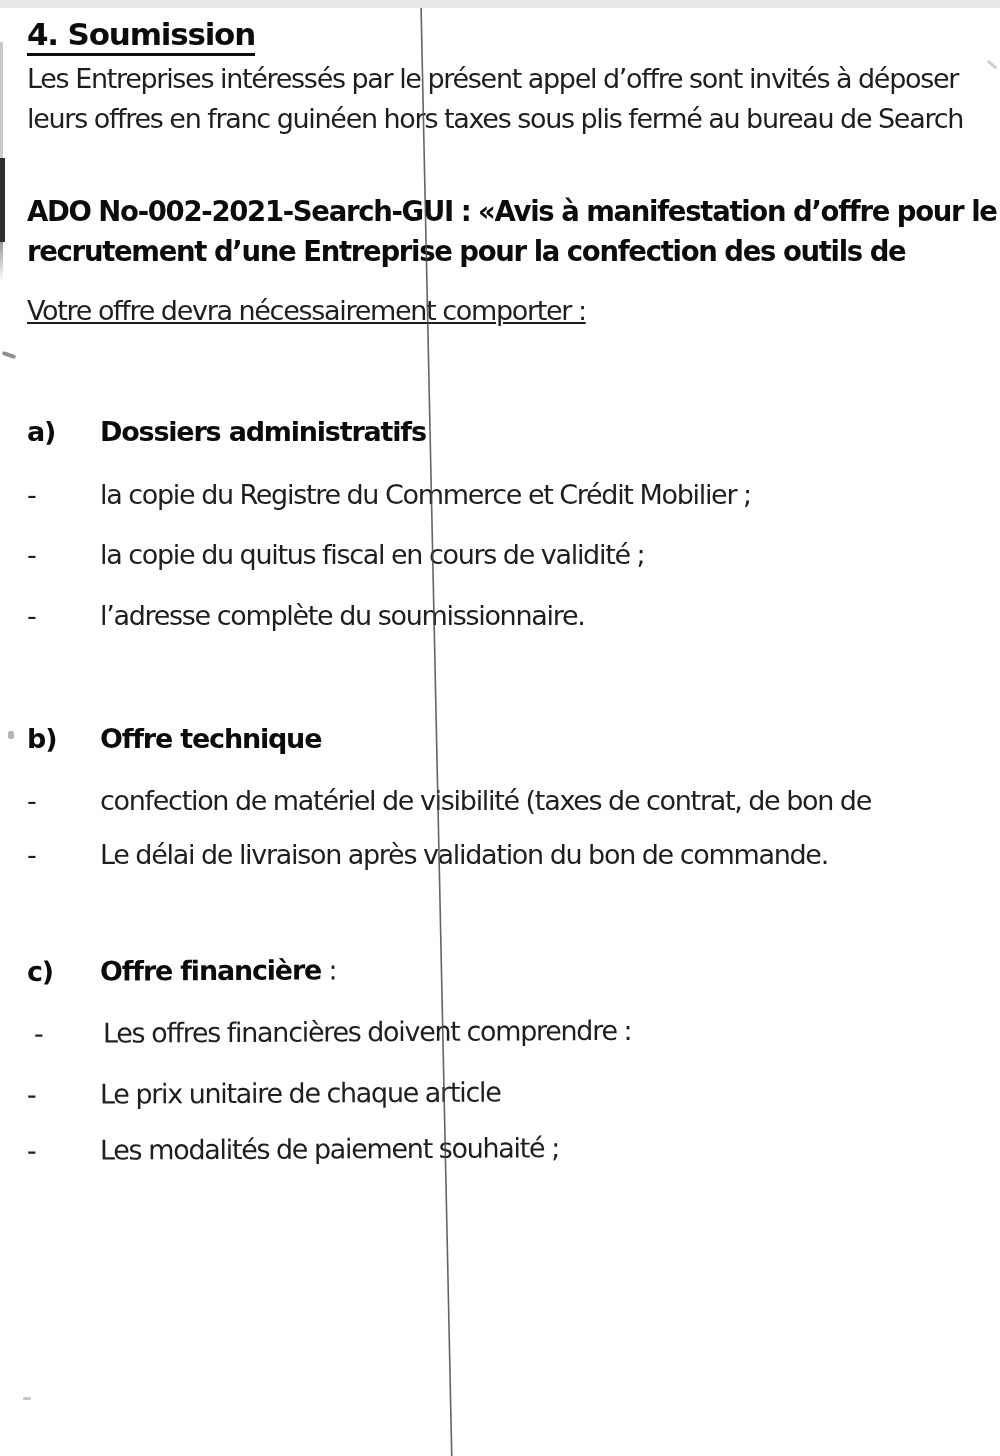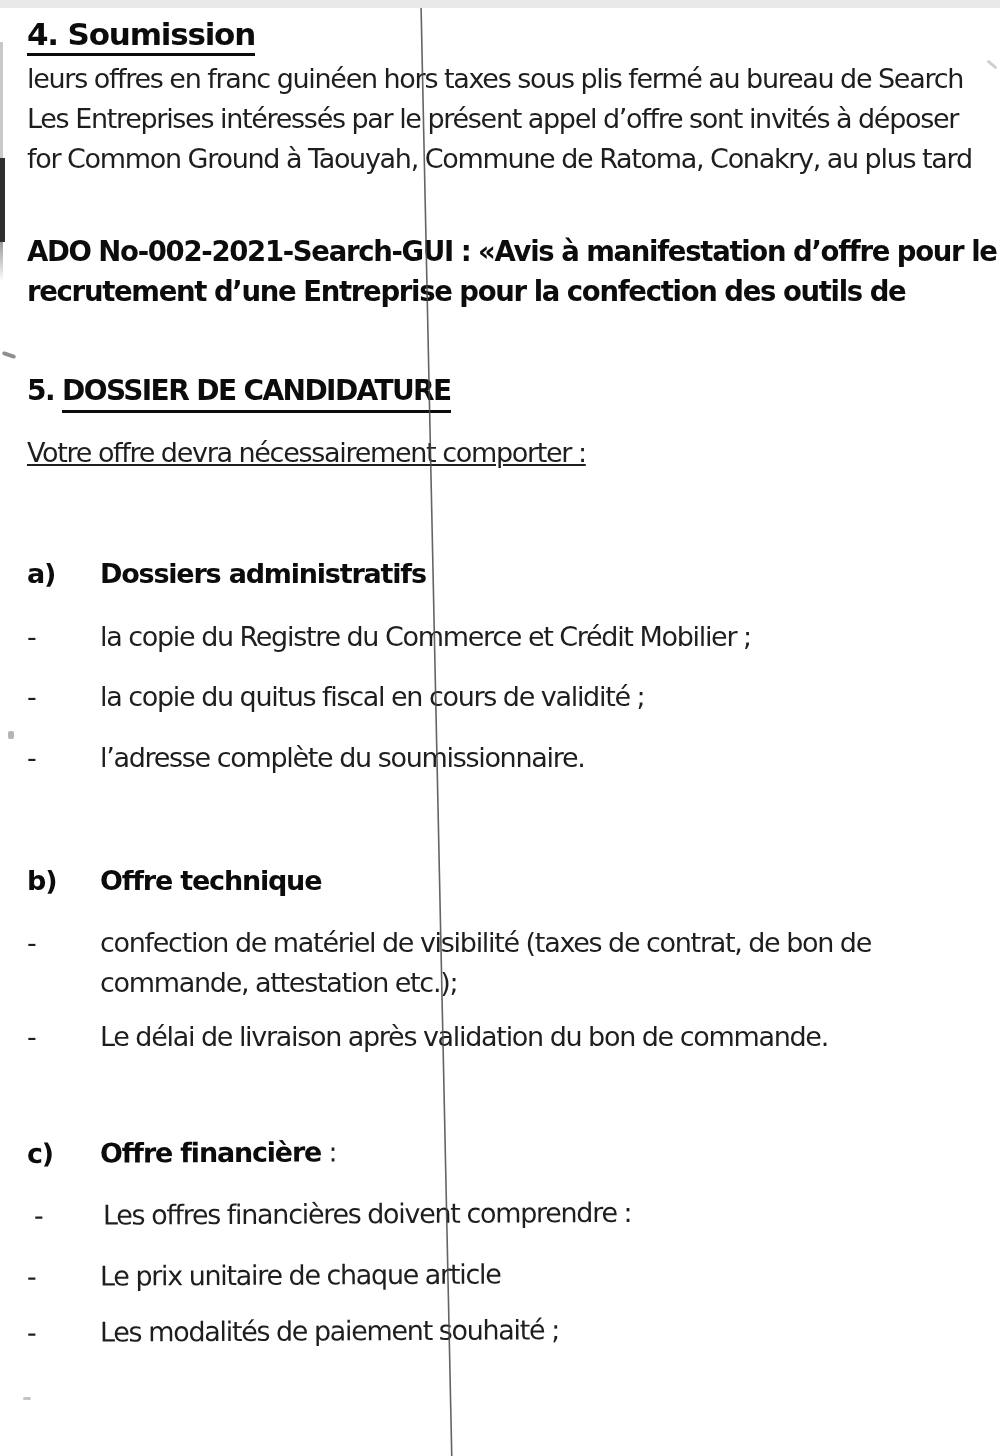--- a/index.html
+++ b/index.html
@@ -160,31 +160,29 @@
 
   <svg class="crease-svg" width="1000" height="1456" viewBox="0 0 1000 1456">
     <line x1="421" y1="-4" x2="452" y2="1460" stroke="#4a4a4a" stroke-width="1.6" opacity="0.85"></line>
   </svg>
 
   <div class="content">
 
     <h1 class="h-major" id="h-soumission"><span class="u">4. Soumission</span></h1>
 
     <p class="body-text" id="para-soumission">
+      <span class="line">Les Entreprises intéressés par le présent appel d’offre sont invités à déposer</span>
       <span class="line">leurs offres en franc guinéen hors taxes sous plis fermé au bureau de Search</span>
-      <span class="line">Les Entreprises intéressés par le présent appel d’offre sont invités à déposer</span>
-      <span class="line">for Common Ground à Taouyah, Commune de Ratoma, Conakry, au plus tard</span>
     </p>
 
     <p class="notice" id="ado-notice">
       <span class="line">ADO No-002-2021-Search-GUI : «Avis à manifestation d’offre pour le</span>
       <span class="line">recrutement d’une Entreprise pour la confection des outils de</span>
     </p>
 
-    <h2 class="h-major" id="h-dossier"><span>5. </span><span class="u">DOSSIER DE CANDIDATURE</span></h2>
 
     <p class="body-text" id="intro">Votre offre devra nécessairement comporter :</p>
 
     <div class="sub-head" id="head-a">
       <span class="marker">a)</span>
       <span><span>Dossiers administratifs</span><span class="suffix"></span></span>
     </div>
 
     <div class="li" id="a1">
       <span class="marker">-</span>
@@ -207,21 +205,20 @@
 
     <div class="sub-head" id="head-b">
       <span class="marker">b)</span>
       <span><span>Offre technique</span><span class="suffix"></span></span>
     </div>
 
     <div class="li" id="b1">
       <span class="marker">-</span>
       <span class="li-text">
         <span class="line">confection de matériel de visibilité (taxes de contrat, de bon de</span>
-        <span class="line">commande, attestation etc.);</span>
       </span>
     </div>
     <div class="li" id="b2">
       <span class="marker">-</span>
       <span class="li-text">
           <span class="line">Le délai de livraison après validation du bon de commande.</span>
         </span>
     </div>
 
     <div class="sub-head sec-c-tilt" id="head-c">

